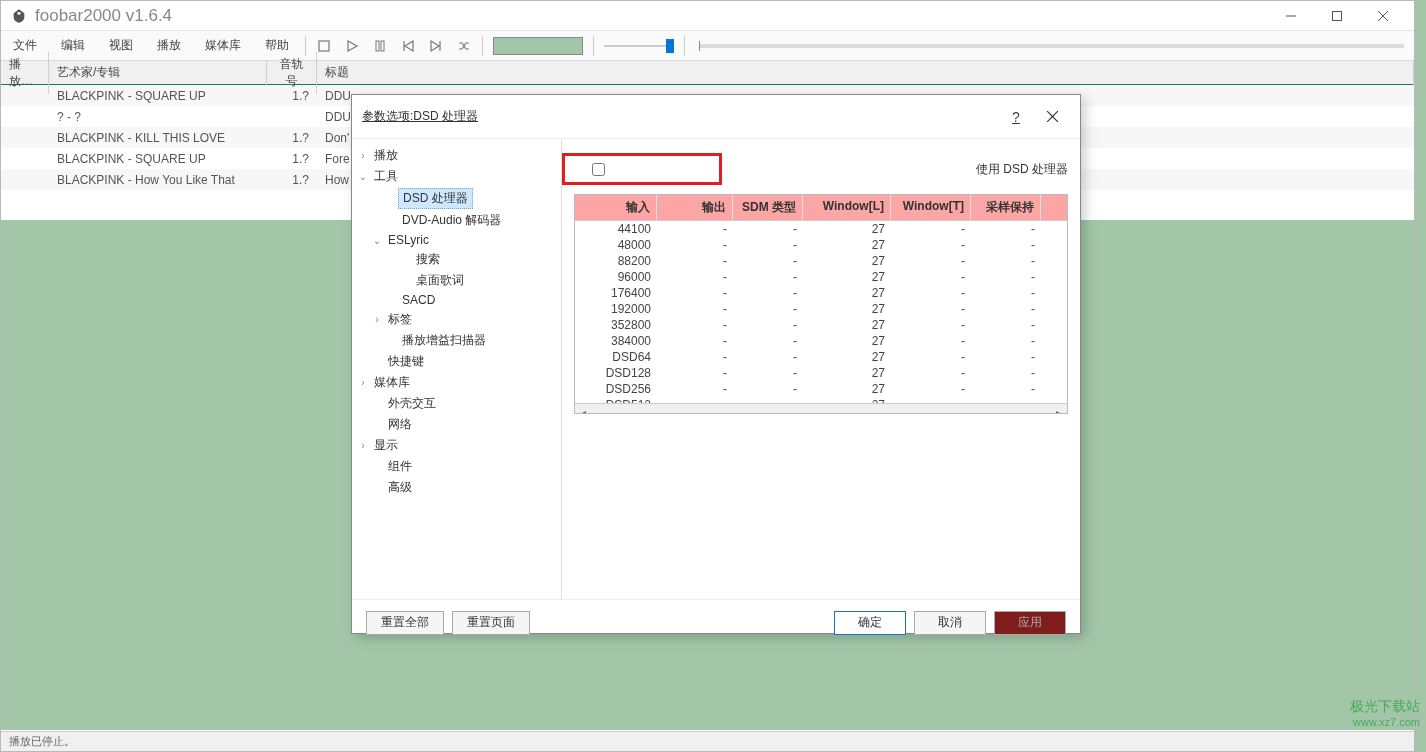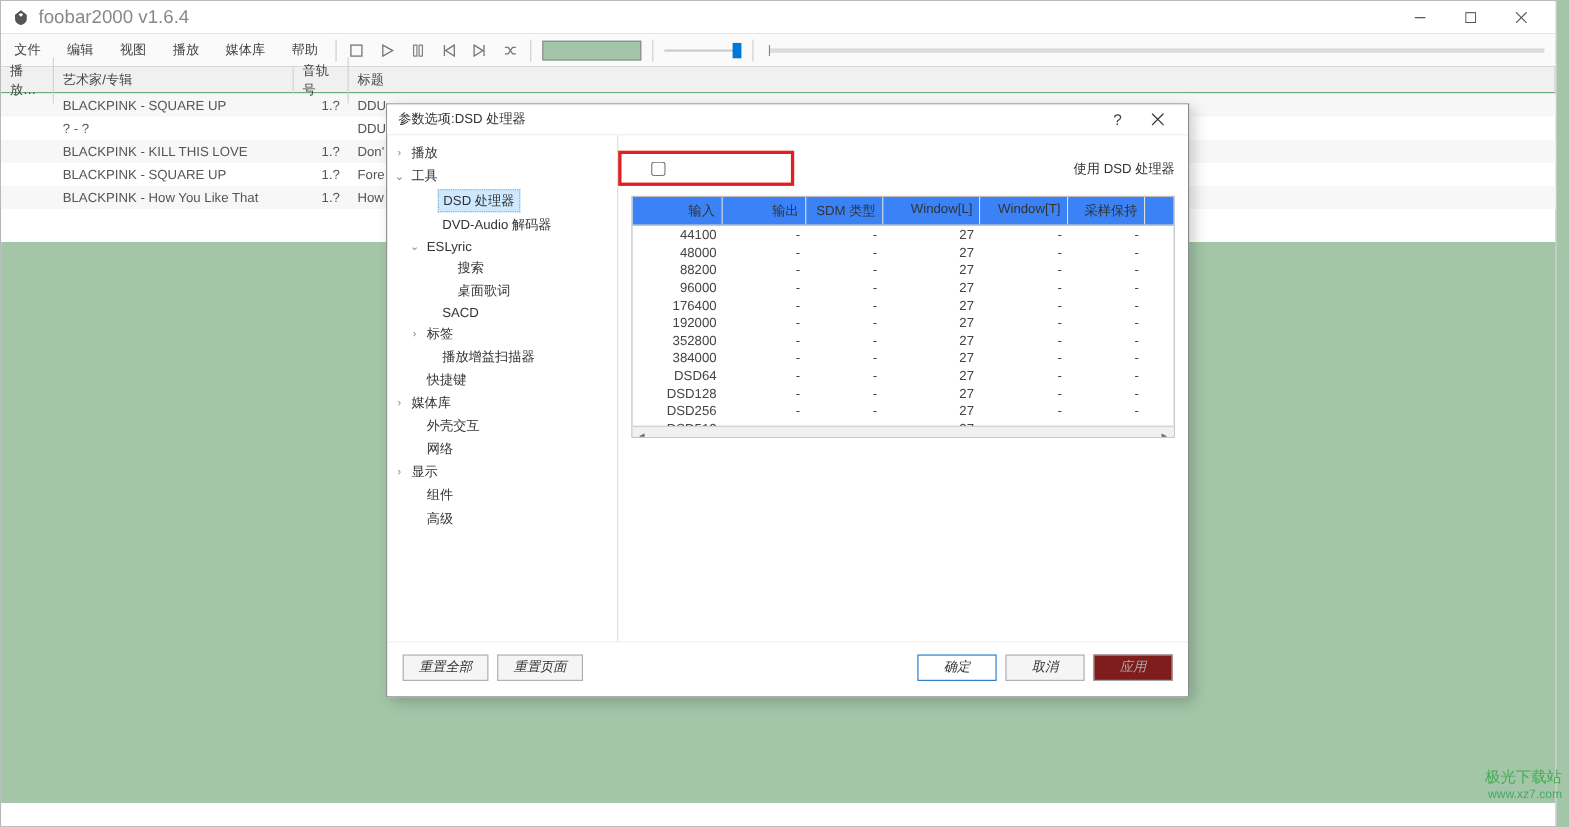--- a/index.html
+++ b/index.html
@@ -35,38 +35,38 @@
     
     
     .tabs-row { height: 24px; display: flex; align-items: center; background: #f5f5f5; border-bottom: 1px solid #d0d0d0; }
     .tab { padding: 4px 14px; background: #fff; border: 1px solid #ccc; border-bottom: none; margin-left: 4px; font-size: 12px; }
     
     
     .playlist-header { height: 24px; display: flex; align-items: center; background: #f0f0f0; border-bottom: 1px solid #15803d; }
     .ph-col { border-right: 1px solid #d0d0d0; padding: 4px 8px; font-size: 12px; color: #444; }
     .ph-playback { width: 48px; }
     .ph-artist { width: 218px; }
-    .ph-track { width: 50px; text-align: left; }
+    .ph-track { width: 50px; text-align: center; }
     .ph-title { flex: 1; }
     
     
     .playlist-rows { background: #fff; }
     .pl-row { height: 21px; display: flex; align-items: center; }
     .pl-row:nth-child(odd) { background: #f7f7f7; }
     .pl-cell { padding: 2px 8px; font-size: 12px; color: #555; }
     .pl-artist { width: 218px; margin-left: 48px; }
     .pl-track { width: 50px; text-align: right; }
     .pl-title { flex: 1; overflow: hidden; }
     
     
     .statusbar { position: absolute; bottom: 0; left: 0; right: 0; height: 20px; background: #f0f0f0; border-top: 1px solid #ccc; display: flex; align-items: center; padding: 0 8px; font-size: 11px; color: #666; }
     
     
     .dialog { position: absolute; left: 351px; top: 94px; width: 730px; height: 540px; background: #fff; border: 1px solid #888; box-shadow: 4px 4px 12px rgba(0,0,0,0.2); z-index: 100; }
-    .dlg-title { height: 28px; display: flex; align-items: center; padding: 0 10px; background: #fff; border-bottom: 1px solid #eee; }
+    .dlg-title { height: 44px; display: flex; align-items: center; padding: 0 10px; background: #fff; border-bottom: 1px solid #eee; text-decoration: underline; }
     .dlg-title-text { flex: 1; font-size: 12px; color: #333; }
     .dlg-title-btn { width: 36px; height: 28px; display: flex; align-items: center; justify-content: center; cursor: pointer; font-size: 14px; color: #444; }
     
     .dlg-body { display: flex; height: 460px; }
     
     
     .tree { width: 210px; border-right: 1px solid #ddd; padding: 6px 4px; overflow: auto; }
     .tree-item { padding: 1px 0; display: flex; align-items: center; cursor: pointer; font-size: 12px; color: #333; white-space: nowrap; }
     .tree-expander { width: 14px; text-align: center; color: #888; font-size: 10px; }
     .tree-label { padding: 1px 4px; }
@@ -77,31 +77,31 @@
     .indent-3 { padding-left: 42px; }
     
     
     .dlg-right { flex: 1; padding: 12px; position: relative; }
     .highlight-box { position: absolute; left: 0px; top: 14px; width: 160px; height: 32px; border: 3px solid #e02020; pointer-events: none; }
     .checkbox-row { display: flex; align-items: center; margin: 10px 0 16px 18px; justify-content: space-between; }
     .checkbox-row input { margin-right: 6px; }
     
     
     .table-wrap { border: 1px solid #bbb; height: 220px; overflow: hidden; position: relative; }
-    .tbl-head { display: flex; background: #3b82f6; border-bottom: 1px solid #ccc; }
+    .tbl-head { display: flex; background: #fca5a5; border-bottom: 1px solid #ccc; font-weight: bold; }
     .tbl-head .th { padding: 4px 6px; border-right: 1px solid #e0e0e0; font-size: 12px; color: #333; text-align: right; }
     .tbl-body { overflow-y: auto; height: 182px; }
     .tbl-row { display: flex; align-items: center; }
     .tbl-row .td { padding: 1px 6px; font-size: 12px; color: #444; text-align: right; }
     .c-in { width: 82px; } .c-out { width: 76px; } .c-sdm { width: 70px; text-align: left; } .c-wl { width: 88px; } .c-wt { width: 80px; } .c-sh { width: 70px; }
     .tbl-scroll-h { height: 17px; background: #f0f0f0; border-top: 1px solid #ccc; display: flex; align-items: center; position: relative; }
     .tbl-scroll-h .arrow { width: 17px; height: 17px; display: flex; align-items: center; justify-content: center; font-size: 10px; color: #666; }
     
     
-    .dlg-footer { height: 46px; display: flex; align-items: center; padding: 0 14px; gap: 8px; border-top: 1px solid #eee; font-style: italic; }
+    .dlg-footer { height: 46px; display: flex; align-items: center; padding: 0 14px; gap: 8px; border-top: 1px solid #eee; }
     .dlg-footer .spacer { flex: 1; }
     .btn { min-width: 72px; height: 24px; border: 1px solid #aaa; background: #f5f5f5; display: flex; align-items: center; justify-content: center; cursor: pointer; font-size: 12px; padding: 0 14px; }
     .btn.primary { border: 1px solid #1a74c7; background: #fff; }
     .btn.disabled { color: #aaa; background: #7f1d1d; }
     
     
     .watermark { position: absolute; right: 6px; bottom: 24px; font-size: 14px; color: #3aa54a; z-index: 200; opacity: 0.85; pointer-events: none; }
     .watermark .url { font-size: 11px; color: #38a55a; display: block; text-align: right; }
   </style>
 </head>
@@ -217,20 +217,23 @@
                    <div class="pl-cell pl-track">1.?</div>
                    <div class="pl-cell pl-title">Fore</div>
       </div>
       <div class="pl-row">
         <div class="pl-cell pl-artist">BLACKPINK - How You Like That</div>
                    <div class="pl-cell pl-track">1.?</div>
                    <div class="pl-cell pl-title">How</div>
       </div>
     </div>
 
+  <div class="statusbar">
+    <span>播放已停止。</span>
+  </div>
 </div>
 
 <div style="position:absolute; left:1px; top:220px; width:1413px; height:510px; background:#a3c6a8; z-index:1;"></div>
 
 <div class="dialog" style="z-index:50;">
   <div class="dlg-title">
     <span class="dlg-title-text">参数选项:DSD 处理器</span>
     <span class="dlg-title-btn">?</span>
     <span class="dlg-title-btn">
         <svg width="11" height="11">

